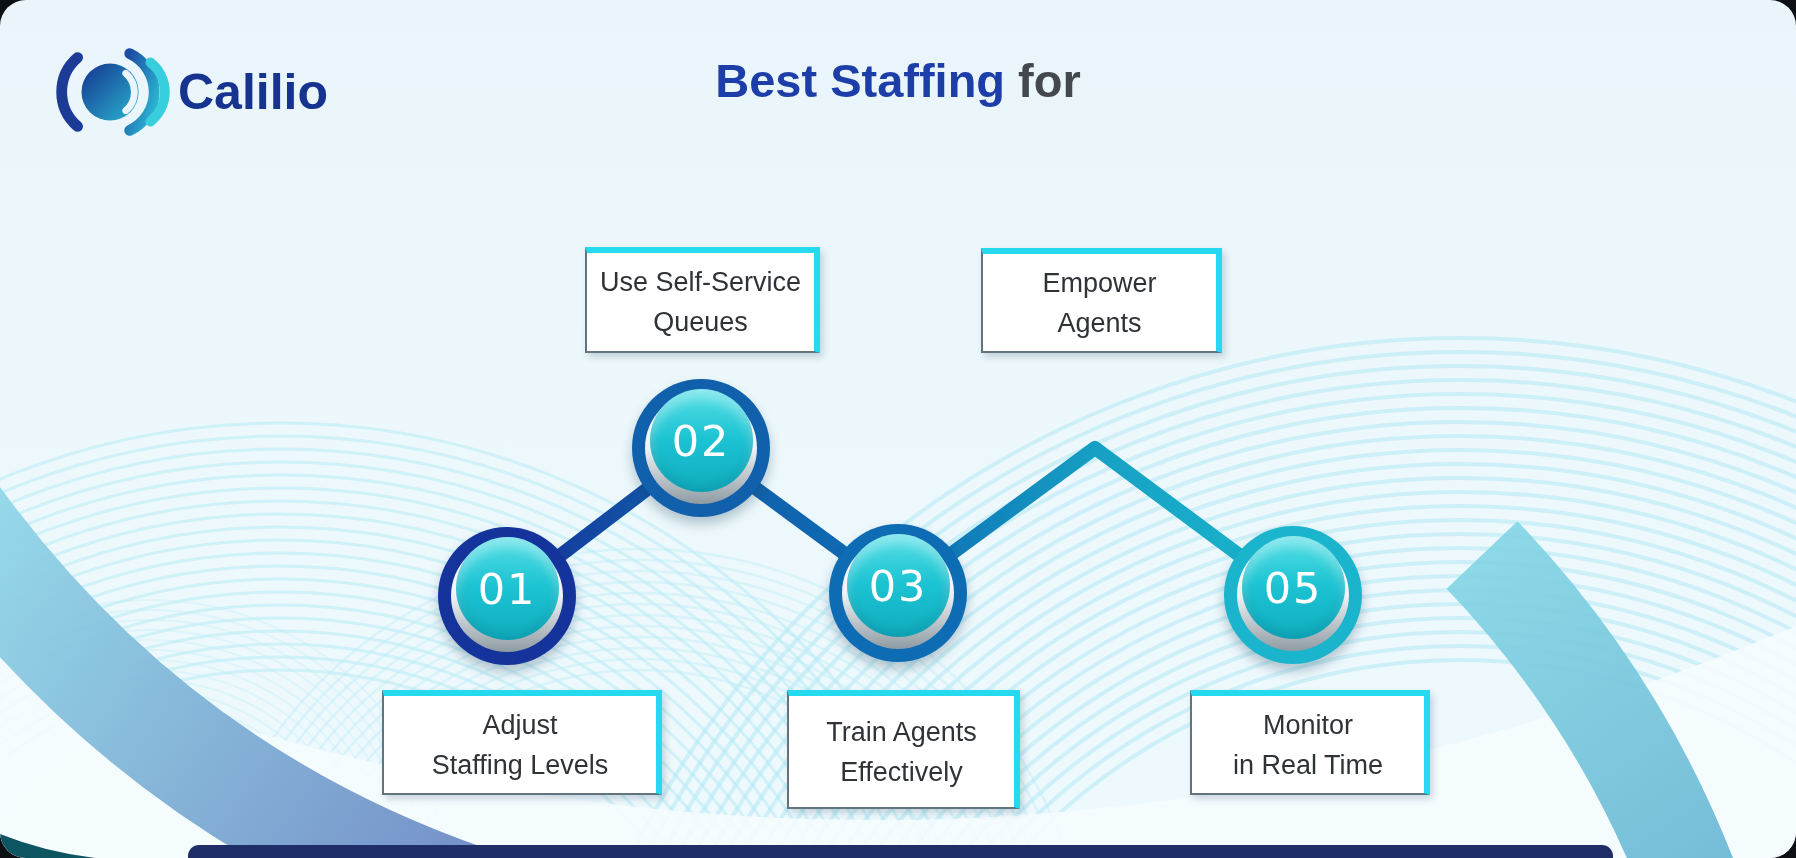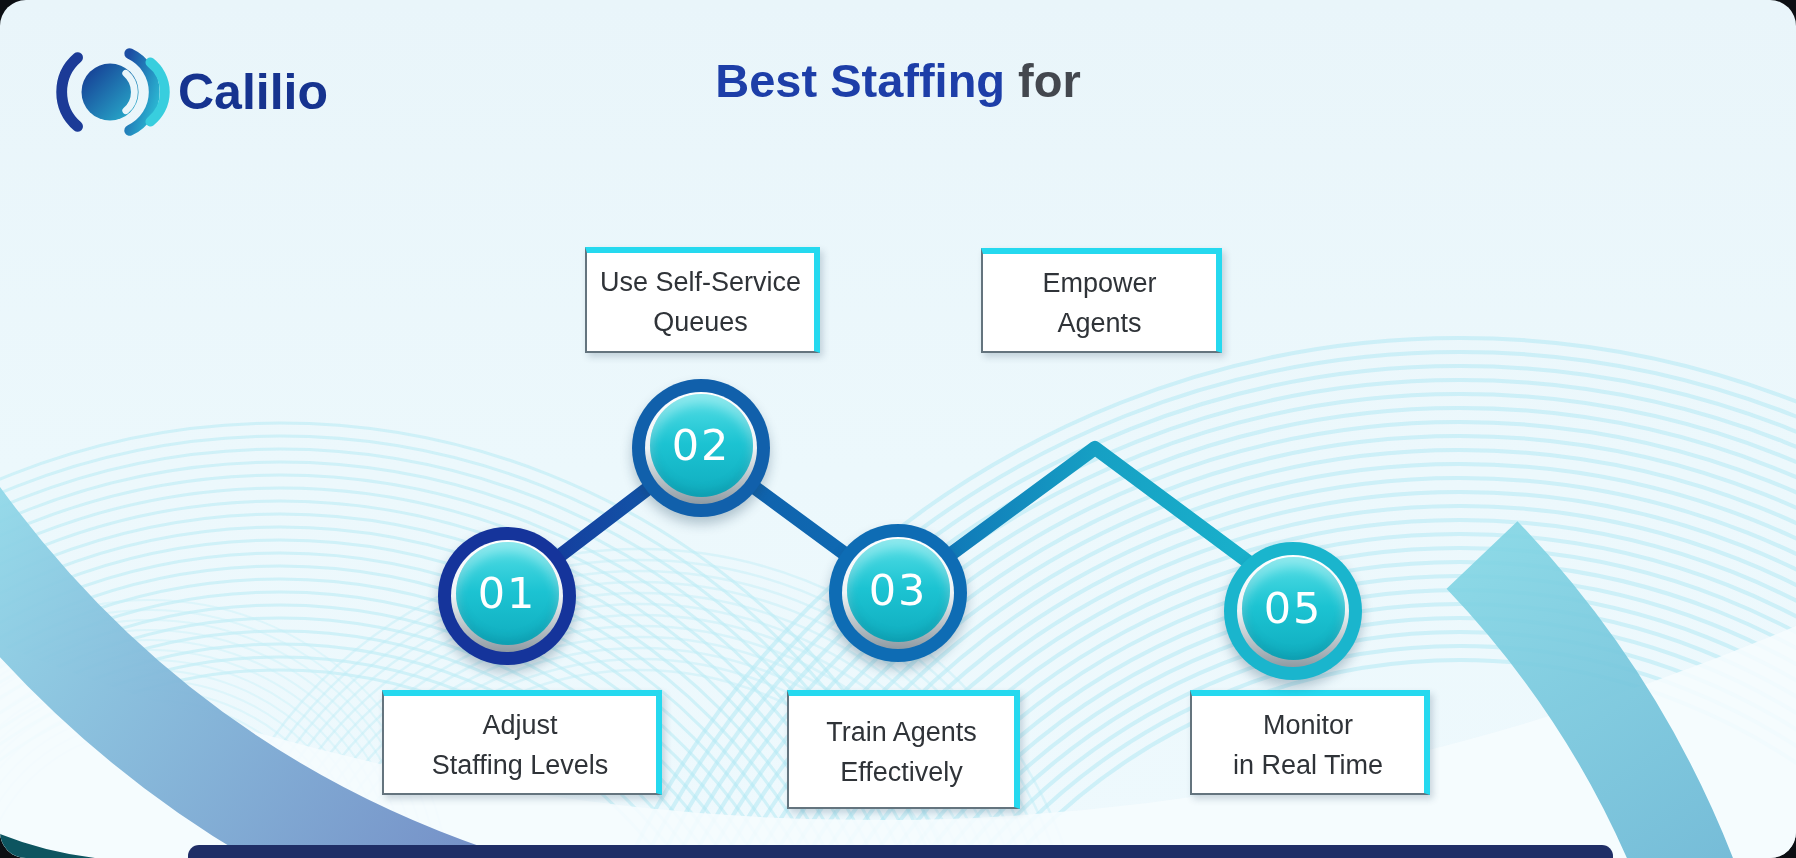--- a/index.html
+++ b/index.html
@@ -45,36 +45,36 @@
   
   .node{
     position:absolute;width:138px;height:138px;border-radius:50%;
     background:var(--ring,#1160ab);
     display:flex;align-items:center;justify-content:center;
     box-shadow:0 7px 12px rgba(20,60,90,.28);
   }
   .bevel{
     width:112px;height:112px;border-radius:50%;
     background:linear-gradient(180deg,#ffffff 0%,#eef3f5 50%,#8f9ba3 100%);
-    display:flex;align-items:center;justify-content:center;
+    display:flex;justify-content:center;
   }
   .node-inner{
     width:103px;height:103px;border-radius:50%;
     background:linear-gradient(180deg,#55dfe6 0%,#1cc3d2 48%,#10adbf 100%);
     box-shadow:inset 0 10px 12px rgba(255,255,255,.35), inset 0 -6px 10px rgba(0,90,110,.18);
     display:flex;align-items:center;justify-content:center;
     transform:translateY(-3px);
     color:#ffffff;font-size:43px;font-weight:500;letter-spacing:2px;
     font-family:"DejaVu Sans","Liberation Sans",sans-serif;
   }
   .n1{left:438px;top:527px;}
   .n2{left:632px;top:379px;}
   .n3{left:829px;top:524px;}
   .n4{left:1026px;top:379px;}
-  .n5{left:1224px;top:542px;}
+  .n5{left:1224px;top:526px;}
 </style>
 </head>
 <body>
 
 <div class="card">
 
   <svg class="decor" viewBox="0 0 1796 858">
     <defs>
       <linearGradient id="lineGrad" gradientUnits="userSpaceOnUse" x1="507" y1="0" x2="1293" y2="0">
         <stop offset="0" stop-color="#15349b"></stop>

